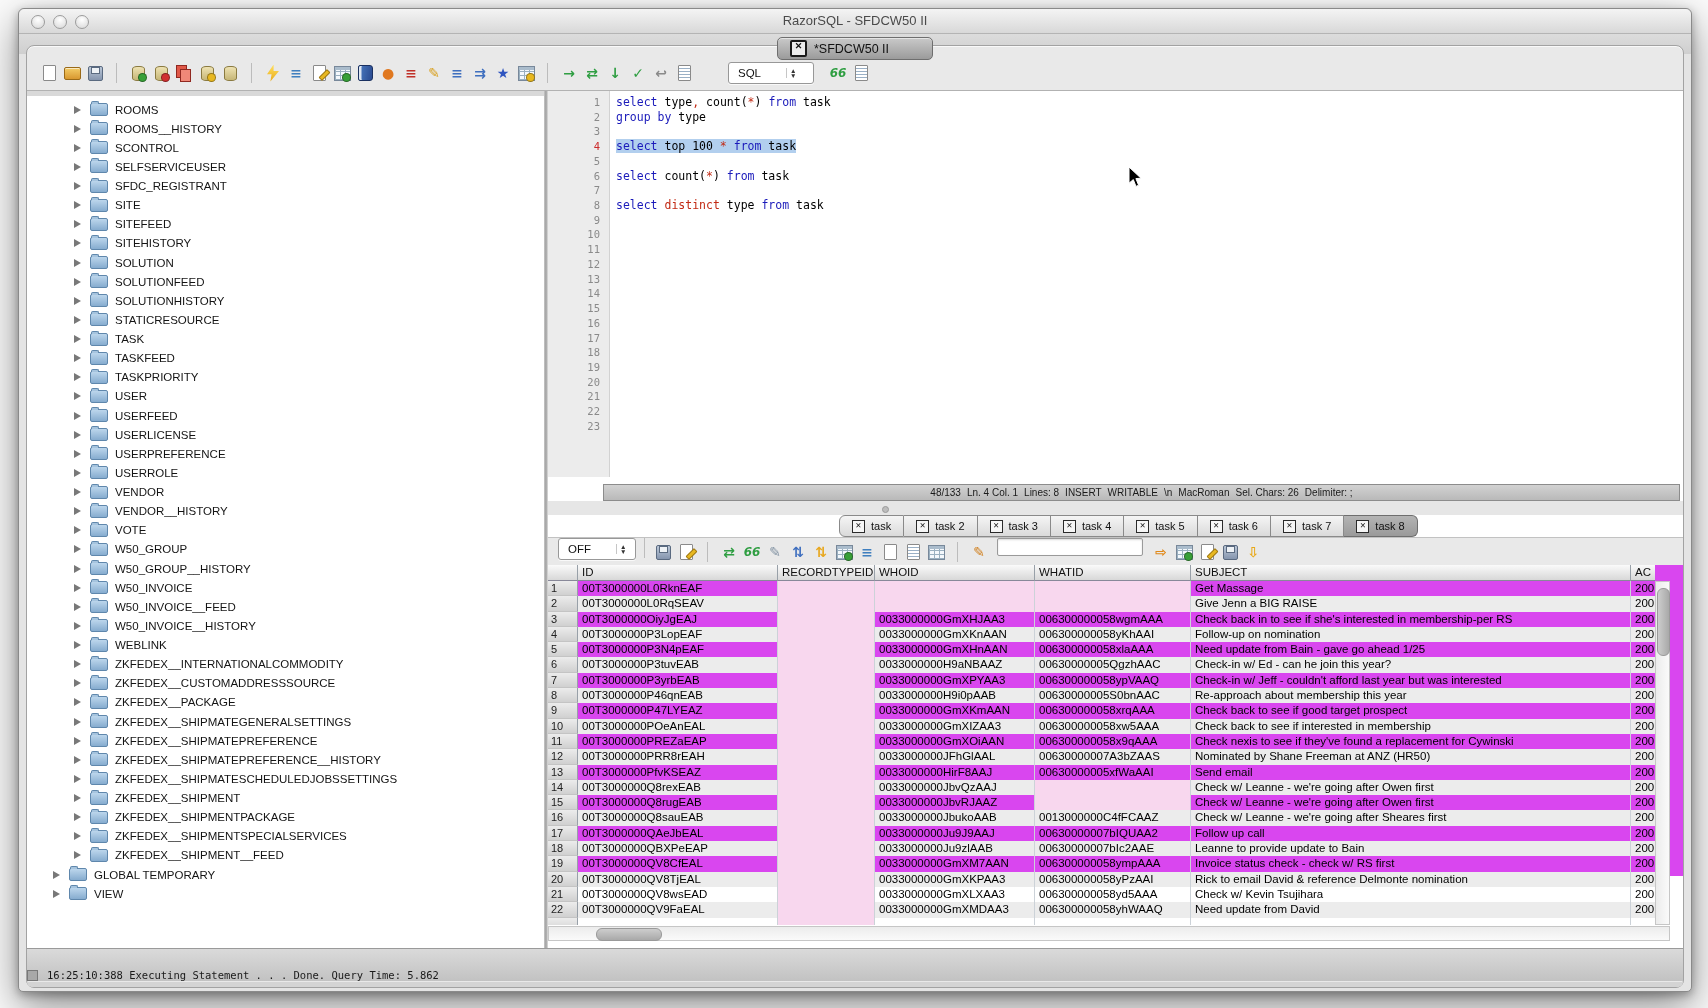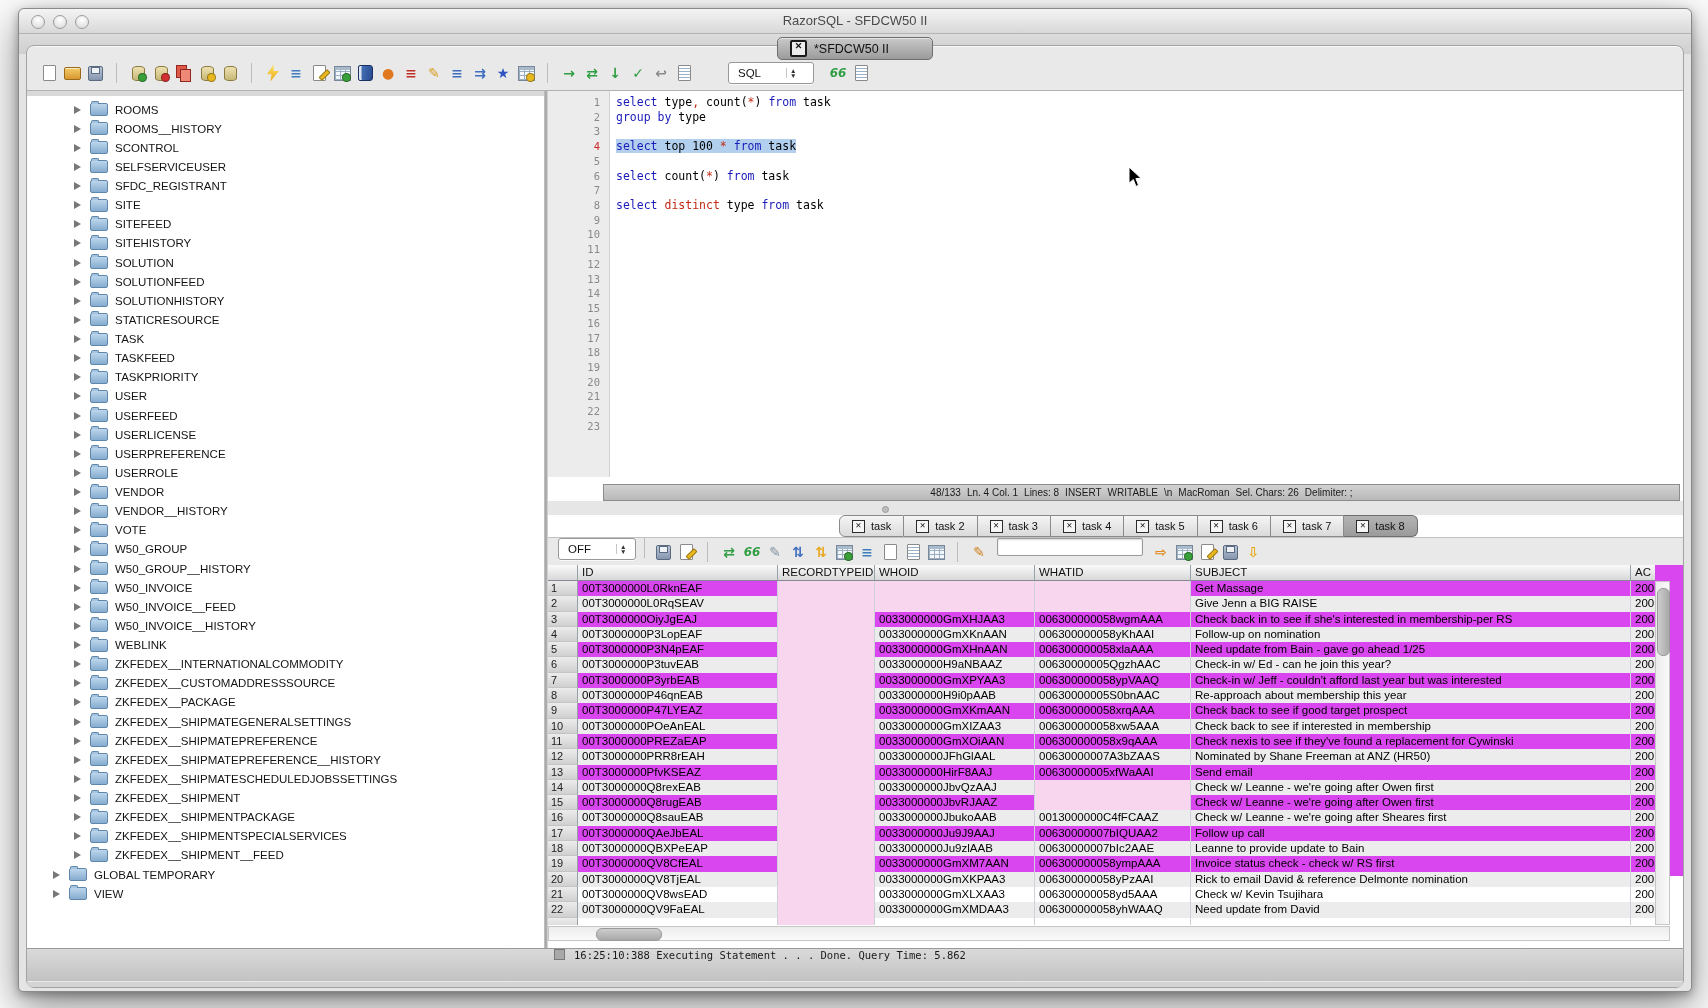--- a/index.html
+++ b/index.html
@@ -140,22 +140,22 @@
   
   .vsb{position:absolute;left:1107px;top:16px;width:15px;height:344px;background:linear-gradient(90deg,#ececec,#fafafa);
        border:1px solid #c6c6c6;box-sizing:border-box;}
   .vsb .thumb{position:absolute;left:1px;top:6px;width:11px;height:66px;border-radius:6px;
        background:linear-gradient(90deg,#cdcdcd,#a9a9a9);border:1px solid #9a9a9a;}
   .hsb{position:absolute;left:0;top:361px;width:1122px;height:15px;background:linear-gradient(#ececec,#fafafa);
        border:1px solid #c6c6c6;box-sizing:border-box;}
   .hsb .thumb{position:absolute;top:1px;left:47px;width:64px;height:11px;border-radius:6px;
        background:linear-gradient(#cdcdcd,#a9a9a9);border:1px solid #9a9a9a;}
   
-  .statusbar{position:absolute;left:0;right:0;top:902px;height:32px;display:flex;align-items:flex-start;
-       background:linear-gradient(#dadada,#c2c2c2);border-top:1px solid #9a9a9a;padding-left:527px;gap:9px;}
+  .statusbar{position:absolute;left:0;right:0;top:902px;height:32px;display:flex;align-items:flex-end;
+       background:linear-gradient(#dadada,#c2c2c2);border-top:1px solid #9a9a9a;gap:9px;}
   .statussq{width:9px;height:9px;background:#a8a8a8;border:1px solid #787878;}
   .statustext{font:10.5px "DejaVu Sans Mono",monospace;color:#1a1a1a;}
   .panelfoot{position:absolute;left:0;right:0;bottom:0;height:5px;background:#d4d4d4;border-radius:0 0 8px 8px;}
   
   .cursor{position:absolute;left:1128px;top:167px;z-index:50;}
 </style>
 </head>
 <body>
 
 <div class="screen">

